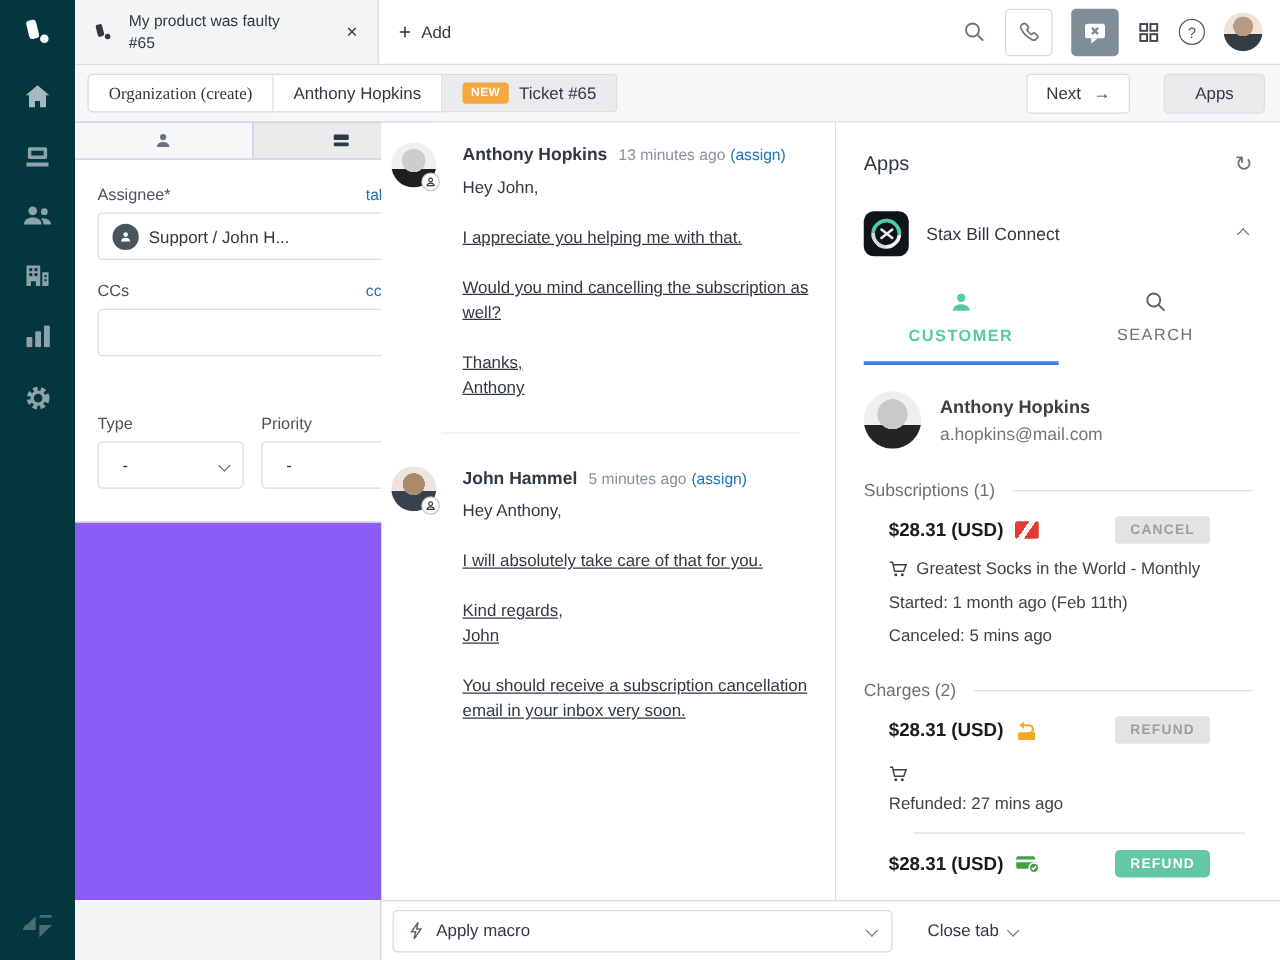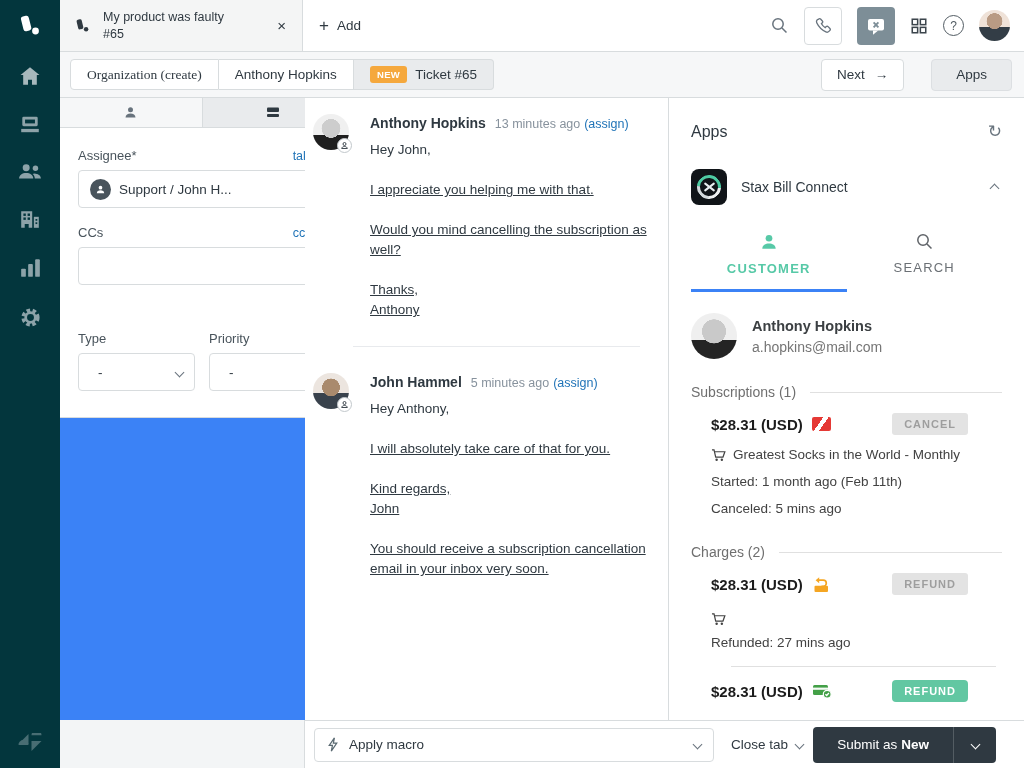--- a/index.html
+++ b/index.html
@@ -34,21 +34,21 @@
   .crumb { height:31px; display:flex; align-items:center; gap:8px; padding:0 16px; background:#fff; border:1px solid #d8dcde; font-size:13.5px; color:#2f3941; cursor:pointer; }
   .crumb.first { border-radius:4px 0 0 4px;font-family:Liberation Serif, serif; }
   .crumb.mid { border-left:none; }
   .crumb.active { border-left:none; border-radius:0 4px 4px 0; background:#e9ebed; }
   .new-badge { background:#f5a83d; color:#fff; font-size:9.5px; font-weight:bold; letter-spacing:.4px; padding:3px 7px; border-radius:3px; }
   .crumb-actions { margin-left:auto; display:flex; align-items:center; }
   .next-btn { height:32px; display:flex; align-items:center; gap:10px; padding:0 15px; background:#fff; border:1px solid #d8dcde; border-radius:4px; font-size:13.5px; cursor:pointer; }
   .apps-btn { height:32px; display:flex; align-items:center; padding:0 24px; background:#e9ebed; border:1px solid #dcdfe2; border-radius:4px; font-size:13.5px; margin-left:27px; cursor:pointer; }
 
   
-  .fields-panel { position:absolute; left:60px; top:98px; width:285px; bottom:0; background:#3b82f6; border-right:1px solid #d8dcde; }
+  .fields-panel { position:absolute; left:60px; top:98px; width:285px; bottom:0; background:#8b5cf6; border-right:1px solid #d8dcde; }
   .ftabs { display:flex; height:30px; border-bottom:1px solid #d8dcde; }
   .ftab { flex:1; display:flex; align-items:center; justify-content:center; background:#f6f7f8; cursor:pointer; }
   .ftab + .ftab { border-left:1px solid #d8dcde; }
   .ftab.active { background:#e9ebed; }
   .fields-card { background:#fff; border-bottom:1px solid #d8dcde; padding:20px 18px 26px; }
   .lbl-row { display:flex; justify-content:space-between; align-items:baseline; margin-bottom:7px; }
   .flabel { font-size:13px; color:#49545c; }
   .flink { font-size:12.5px; color:#1f73b7; cursor:pointer; }
   .fselect { height:38px; border:1px solid #d8dcde; border-radius:4px; background:#fff; display:flex; align-items:center; padding:0 11px; cursor:pointer; }
   .fselect .val { flex:1; font-size:13.5px; color:#2f3941; margin:0 8px; white-space:nowrap; overflow:hidden; text-overflow:ellipsis; }
@@ -112,21 +112,21 @@
   .badge.gray { background:#e3e3e3; color:#9e9e9e; }
   .badge.teal { background:#62c7a2; color:#fff; border-radius:4px; }
   .detail-line { display:flex; align-items:center; gap:7px; font-size:13.5px; color:#424242; line-height:21px; margin-top:6px; }
   .detail-line.first { margin-top:9px; }
   .detail-line.gap { margin-top:17px; }
   .charge-div { border-top:1px solid #e0e0e0; margin:13px 0 0 20px; }
 
   
   .footer { position:absolute; left:60px; right:0; bottom:0; height:48px; display:flex; }
   .footer-left { width:245px; background:#f3f5f6; border-right:1px solid #d8dcde; }
-  .footer-main { flex:1; background:#fff; border-top:1px solid #d8dcde; display:flex; align-items:center; padding:0 28px 0 9px; }
+  .footer-main { flex:1; background:#fff; border-top:1px solid #d8dcde; display:flex; align-items:center; padding:0 12px 0 9px;gap:11px; }
   .macro-box { width:400px; height:34px; border:1px solid #d8dcde; border-radius:4px; display:flex; align-items:center; gap:10px; padding:0 12px; cursor:pointer; }
   .macro-label { flex:1; font-size:13.5px; color:#2f3941; }
   .close-tab { display:flex; align-items:center; gap:8px; margin-left:17px; font-size:13.5px; color:#2f3941; cursor:pointer; }
   .submit-group { margin-left:auto; display:flex; height:36px; }
   .submit-main { background:#2f3941; color:#fff; font-size:13.5px; display:flex; align-items:center; padding:0 24px; border-radius:4px 0 0 4px; border-right:1px solid #545d63; cursor:pointer; }
   .submit-main b { margin-left:4px; }
   .submit-caret { background:#2f3941; width:42px; border-radius:0 4px 4px 0; display:flex; align-items:center; justify-content:center; cursor:pointer; }
   .submit-caret .chev { border-color:#fff; }
 </style>
 </head>
@@ -502,25 +502,16 @@
         <svg width="12" height="15" viewBox="0 0 12 16">
             <path d="M7.5 1 2 9h3.4L4.2 15 10 6.6H6.4z" fill="none" stroke="#5a6a72" stroke-width="1.3"></path>
           </svg>
         <span class="macro-label">Apply macro</span>
         <span class="chev"></span>
       </div>
       <div class="close-tab">
         <span>Close tab</span>
         <span class="chev"></span>
       </div>
-      <div class="submit-group">
-        <div class="submit-main">
-          <span>Submit as</span>
-            <b>New</b>
-        </div>
-        <div class="submit-caret">
-          <span class="chev"></span>
-        </div>
-      </div>
     </div>
   </div>
 
 </div>
 
 </body></html>

